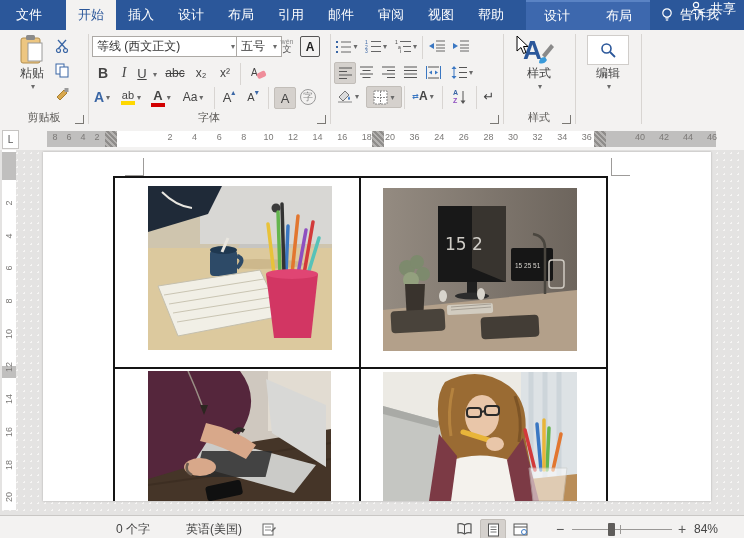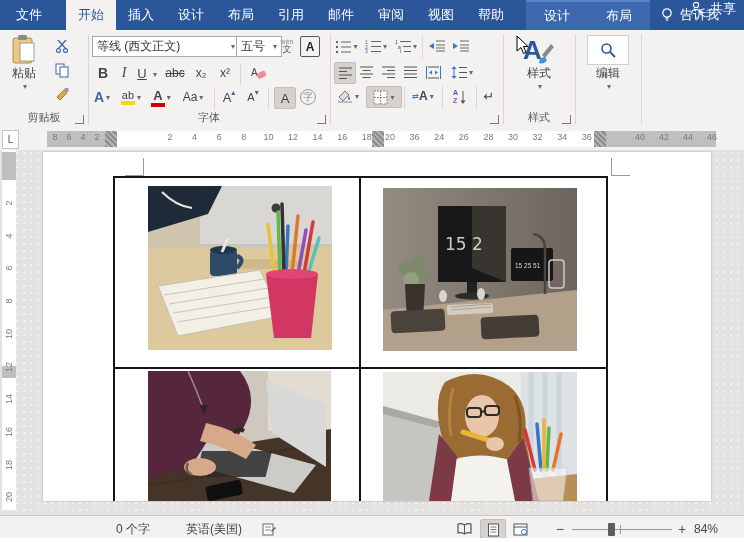--- a/index.html
+++ b/index.html
@@ -95,21 +95,21 @@
         <line x1="12" y1="10" x2="12" y2="14" stroke="#fff" stroke-width="1.2"></line>
         <line x1="10" y1="12" x2="14" y2="12" stroke="#fff" stroke-width="1.2"></line>
       </svg>
       <span>共享</span>
     </div>
   </div>
 
   <div id="ribbon" class="abs">
 
     <div class="abs" style="left:0;top:0;width:88px;height:97px;">
-      <div class="bigbtn" style="left:6px;top:5px;width:36px;">
+      <div class="bigbtn" style="left:14px;top:5px;width:36px;">
         <svg width="26" height="30" viewBox="0 0 26 30">
           <rect x="2" y="3" width="19" height="25" rx="2" fill="#edc681" stroke="#b08d4e"></rect>
           <rect x="7" y="0" width="9" height="5" rx="1.5" fill="#8a8a8a"></rect>
           <rect x="9" y="8" width="14" height="18" fill="#fff" stroke="#9a9a9a"></rect>
         </svg>
         <span>粘贴</span>
         <span class="dd">▾</span>
       </div>
       <div class="rbtn" style="left:50px;top:6px;width:24px;height:20px;">
         <svg width="15" height="14" viewBox="0 0 15 14">

